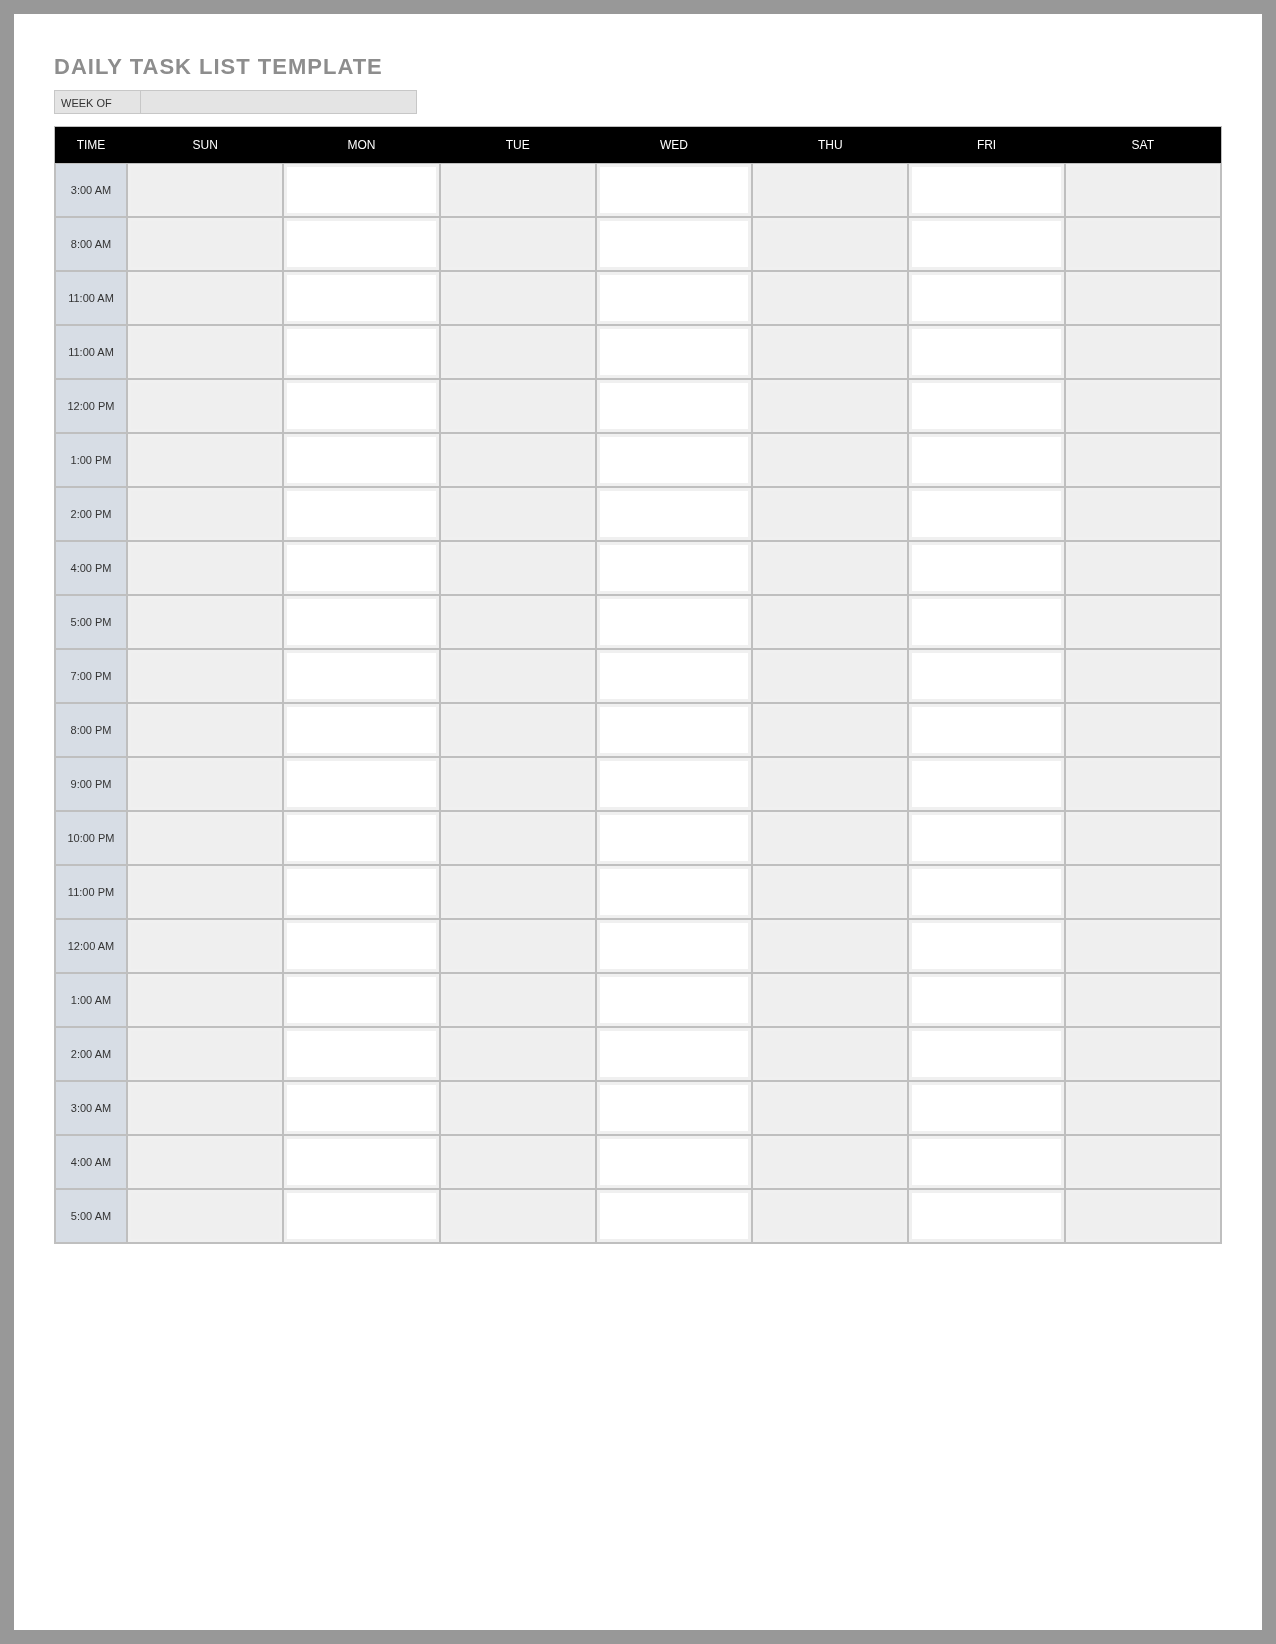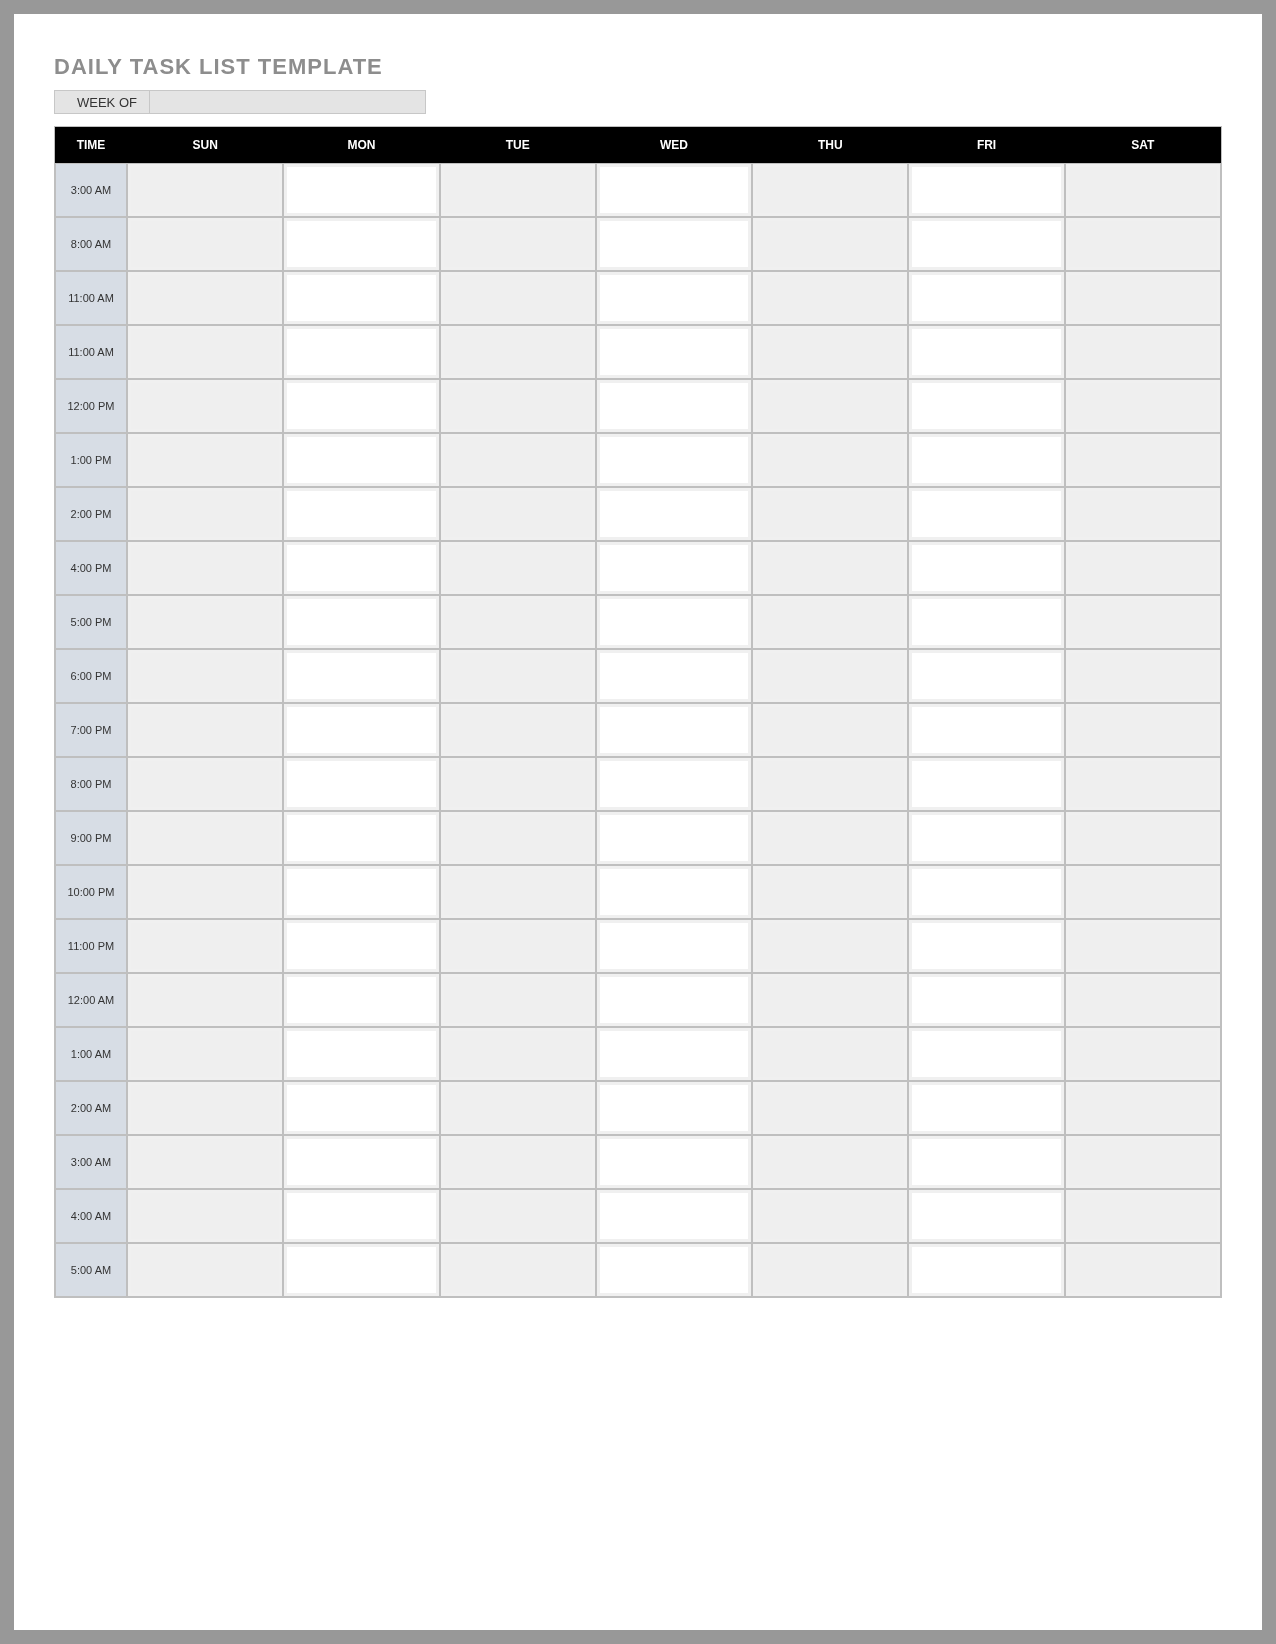--- a/index.html
+++ b/index.html
@@ -21,25 +21,25 @@
     font-weight: bold;
     letter-spacing: 1px;
     color: #8d8d8d;
     margin-bottom: 10px;
   }
   .weekof-row {
     display: flex;
     margin-bottom: 12px;
   }
   .weekof-label {
-    width: 96px;
+    width: 87px;
     height: 24px;
     line-height: 24px;
-    padding-left: 22px;
-    font-size: 13px;
+    padding-left: 6px;
+    font-size: 11px;
     background: #e4e4e4;
     border: 1px solid #c7c7c7;
     color: #333;
   }
   .weekof-input {
     width: 276px;
     height: 24px;
     background: #e4e4e4;
     border: 1px solid #c7c7c7;
     border-left: none;
@@ -52,21 +52,21 @@
     border-collapse: separate;
     border-spacing: 0;
     border: 1px solid #bfbfbf;
     background: #f0f0f0;
     table-layout: fixed;
   }
   table.schedule th {
     background: #000000;
     color: #ffffff;
     font-size: 12px;
-    font-weight: bold;
+    font-weight: normal;
     height: 36px;
     padding: 0;
     text-align: center;
     border: 1px solid #000;
   }
   table.schedule th.time-h { width: 72px; }
   table.schedule td {
     height: 54px;
     border: 1px solid #bfbfbf;
     padding: 0;
@@ -339,44 +339,20 @@
             <span class="cell"><input type="text" style=""></span>
           </td>
           <td class="day-odd">
             <span class="cell"><input type="text" style=""></span>
           </td>
           <td class="day-even">
             <span class="cell"><input type="text" style=""></span>
           </td>
         </tr>
         <tr>
-          <td class="time-cell">6:00 PM</td>
-          <td class="day-even">
-            <span class="cell"><input type="text" style=""></span>
-          </td>
-          <td class="day-odd">
-            <span class="cell"><input type="text" style=""></span>
-          </td>
-          <td class="day-even">
-            <span class="cell"><input type="text" style=""></span>
-          </td>
-          <td class="day-odd">
-            <span class="cell"><input type="text" style=""></span>
-          </td>
-          <td class="day-even">
-            <span class="cell"><input type="text" style=""></span>
-          </td>
-          <td class="day-odd">
-            <span class="cell"><input type="text" style=""></span>
-          </td>
-          <td class="day-even">
-            <span class="cell"><input type="text" style=""></span>
-          </td>
-        </tr>
-        <tr>
           <td class="time-cell">7:00 PM</td>
           <td class="day-even">
             <span class="cell"><input type="text" style=""></span>
           </td>
           <td class="day-odd">
             <span class="cell"><input type="text" style=""></span>
           </td>
           <td class="day-even">
             <span class="cell"><input type="text" style=""></span>
           </td>

